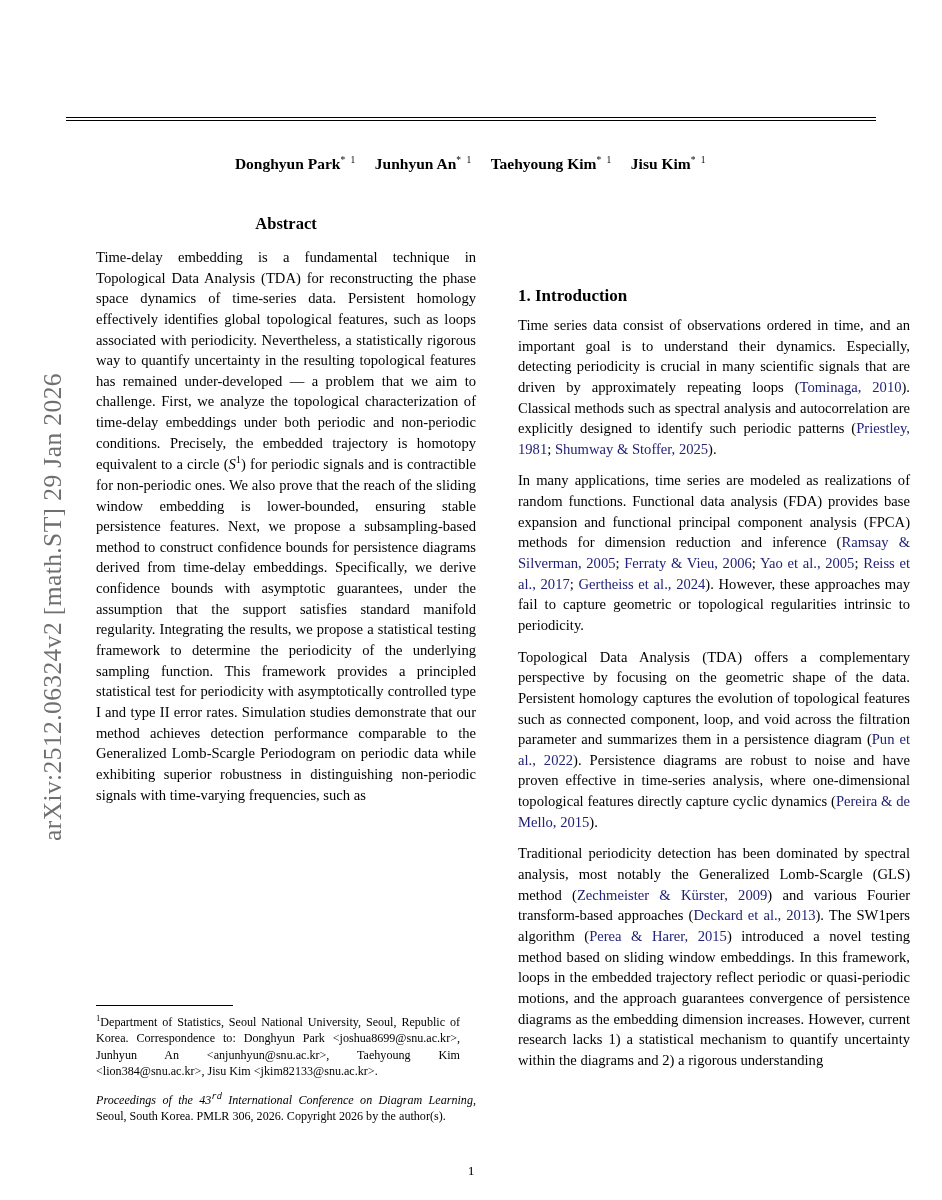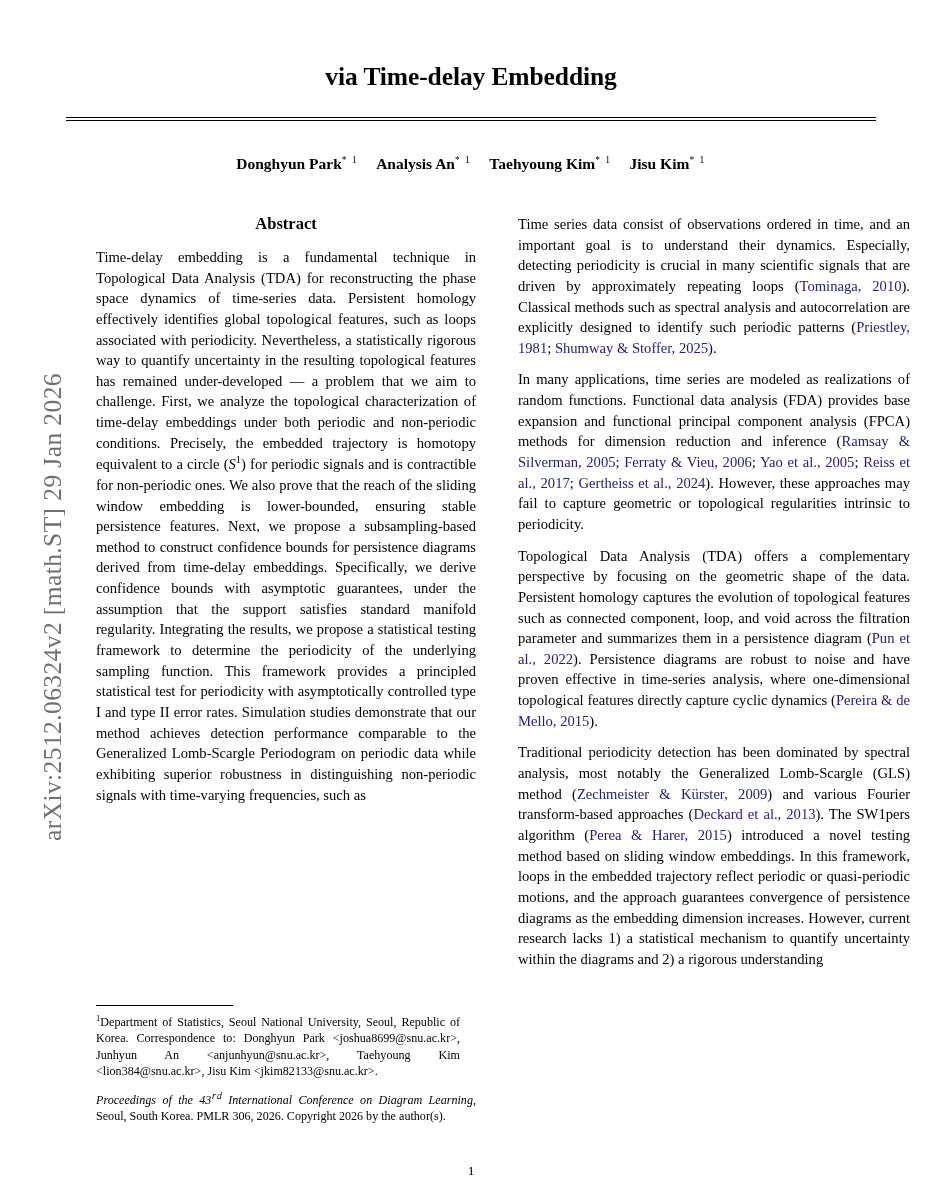--- a/index.html
+++ b/index.html
@@ -164,42 +164,42 @@
 </head>
 <body>
 
 <div class="page">
 
   <div class="arxiv-stamp">arXiv:2512.06324v2  [math.ST]  29 Jan 2026</div>
 
   <div class="title-block">
     <div class="paper-title">
       <br>
-      <span>via Time-delay Embedding</span>
     </div>
   </div>
   <div class="title-rule"></div>
 
   <div class="authors">
-    <span class="author"><span>Donghyun Park</span><sup>* 1</sup></span><span class="author"><span>Analysis An</span><sup>* 1</sup></span><span class="author"><span>Taehyoung Kim</span><sup>* 1</sup></span><span class="author"><span>Jisu Kim</span><sup>* 1</sup></span>
+    <span class="author"><span>Donghyun Park</span><sup>* 1</sup></span><span class="author"><span>Junhyun An</span><sup>* 1</sup></span><span class="author"><span>Taehyoung Kim</span><sup>* 1</sup></span><span class="author"><span>Jisu Kim</span><sup>* 1</sup></span>
   </div>
 
   <div class="col col-left">
     <div class="abstract-head">Abstract</div>
     <p class="body abstract-body"><span>Time-delay embedding is a fundamental technique in Topological Data Analysis (TDA) for reconstructing the phase space dynamics of time-series data. Persistent homology effectively identifies global topological features, such as loops associated with periodicity. Nevertheless, a statistically rigorous way to quantify uncertainty in the resulting topological features has remained under-developed — a problem that we aim to challenge. First, we analyze the topological characterization of time-delay embeddings under both periodic and non-periodic conditions. Precisely, the embedded trajectory is homotopy equivalent to a circle (</span><span class="mathit">S</span><span class="msup">1</span><span>) for periodic signals and is contractible for non-periodic ones. We also prove that the reach of the sliding window embedding is lower-bounded, ensuring stable persistence features. Next, we propose a subsampling-based method to construct confidence bounds for persistence diagrams derived from time-delay embeddings. Specifically, we derive confidence bounds with asymptotic guarantees, under the assumption that the support satisfies standard manifold regularity. Integrating the results, we propose a statistical testing framework to determine the periodicity of the underlying sampling function. This framework provides a principled statistical test for periodicity with asymptotically controlled type I and type II error rates. Simulation studies demonstrate that our method achieves detection performance comparable to the Generalized Lomb-Scargle Periodogram on periodic data while exhibiting superior robustness in distinguishing non-periodic signals with time-varying frequencies, such as</span></p>
   </div>
 
   <div class="footnote-wrap">
     <div class="footnote-rule"></div>
     <p class="footnote"><sup>1</sup><span>Department of Statistics, Seoul National University, Seoul, Republic of Korea. Correspondence to: Donghyun Park &lt;joshua8699@snu.ac.kr&gt;, Junhyun An &lt;anjunhyun@snu.ac.kr&gt;, Taehyoung Kim &lt;lion384@snu.ac.kr&gt;, Jisu Kim &lt;jkim82133@snu.ac.kr&gt;.</span></p>
     <p class="proceedings"><span>Proceedings of the </span><span>43</span><span class="ord">rd</span><span> International Conference on Diagram Learning</span><span class="roman">, Seoul, South Korea. PMLR 306, 2026. Copyright 2026 by the author(s).</span></p>
   </div>
 
   <div class="col col-right">
 
+    <div class="section-head intro-head">1. Introduction</div>
 
     <p class="body"><span>Time series data consist of observations ordered in time, and an important goal is to understand their dynamics. Especially, detecting periodicity is crucial in many scientific signals that are driven by approximately repeating loops (</span><span class="cite">Tominaga, 2010</span><span>). Classical methods such as spectral analysis and autocorrelation are explicitly designed to identify such periodic patterns (</span><span class="cite">Priestley, 1981</span><span>; </span><span class="cite">Shumway &amp; Stoffer, 2025</span><span>).</span></p>
 
     <p class="body"><span>In many applications, time series are modeled as realizations of random functions. Functional data analysis (FDA) provides base expansion and functional principal component analysis (FPCA) methods for dimension reduction and inference (</span><span class="cite">Ramsay &amp; Silverman, 2005</span><span>; </span><span class="cite">Ferraty &amp; Vieu, 2006</span><span>; </span><span class="cite">Yao et al., 2005</span><span>; </span><span class="cite">Reiss et al., 2017</span><span>; </span><span class="cite">Gertheiss et al., 2024</span><span>). However, these approaches may fail to capture geometric or topological regularities intrinsic to periodicity.</span></p>
 
     <p class="body"><span>Topological Data Analysis (TDA) offers a complementary perspective by focusing on the geometric shape of the data. Persistent homology captures the evolution of topological features such as connected component, loop, and void across the filtration parameter and summarizes them in a persistence diagram (</span><span class="cite">Pun et al., 2022</span><span>). Persistence diagrams are robust to noise and have proven effective in time-series analysis, where one-dimensional topological features directly capture cyclic dynamics (</span><span class="cite">Pereira &amp; de Mello, 2015</span><span>).</span></p>
 
     <p class="body"><span>Traditional periodicity detection has been dominated by spectral analysis, most notably the Generalized Lomb-Scargle (GLS) method (</span><span class="cite">Zechmeister &amp; Kürster, 2009</span><span>) and various Fourier transform-based approaches (</span><span class="cite">Deckard et al., 2013</span><span>). The SW1pers algorithm (</span><span class="cite">Perea &amp; Harer, 2015</span><span>) introduced a novel testing method based on sliding window embeddings. In this framework, loops in the embedded trajectory reflect periodic or quasi-periodic motions, and the approach guarantees convergence of persistence diagrams as the embedding dimension increases. However, current research lacks 1) a statistical mechanism to quantify uncertainty within the diagrams and 2) a rigorous understanding</span></p>
   </div>
 

